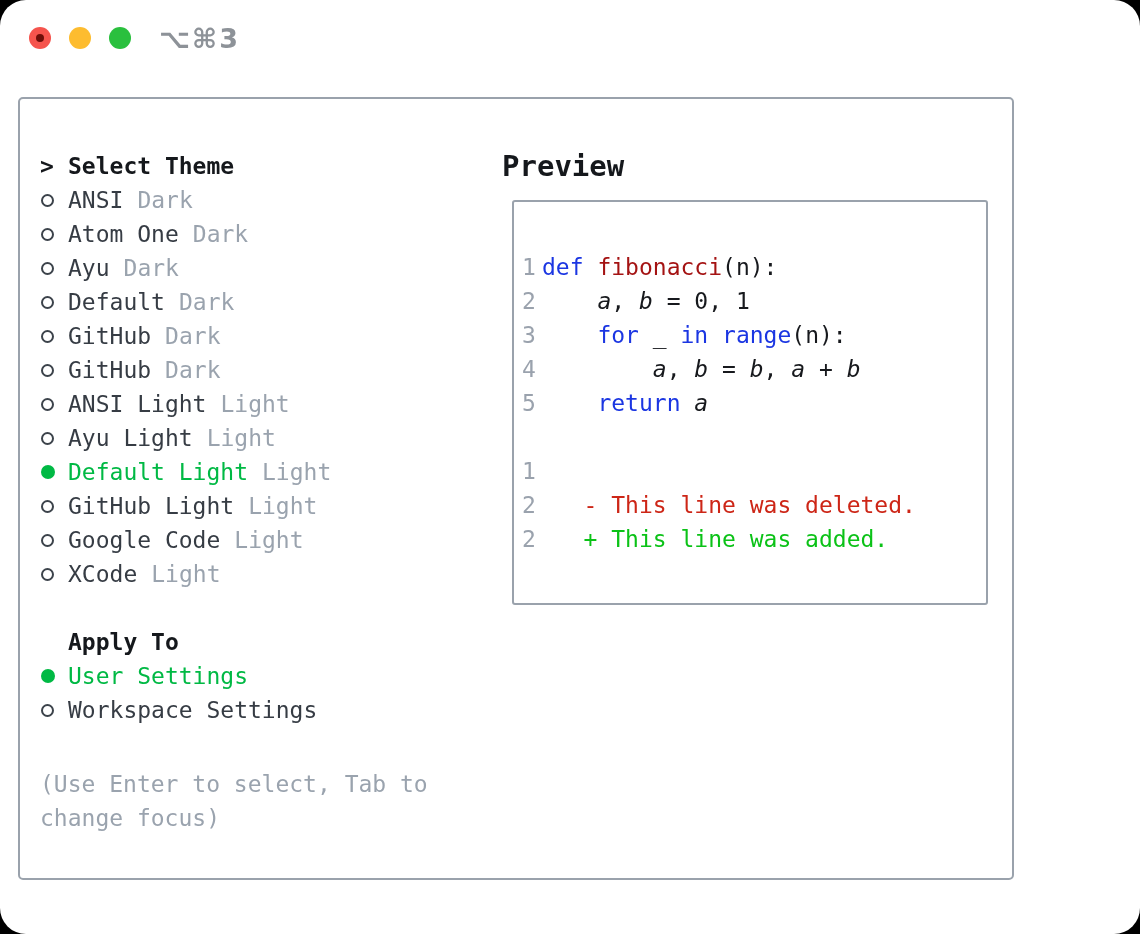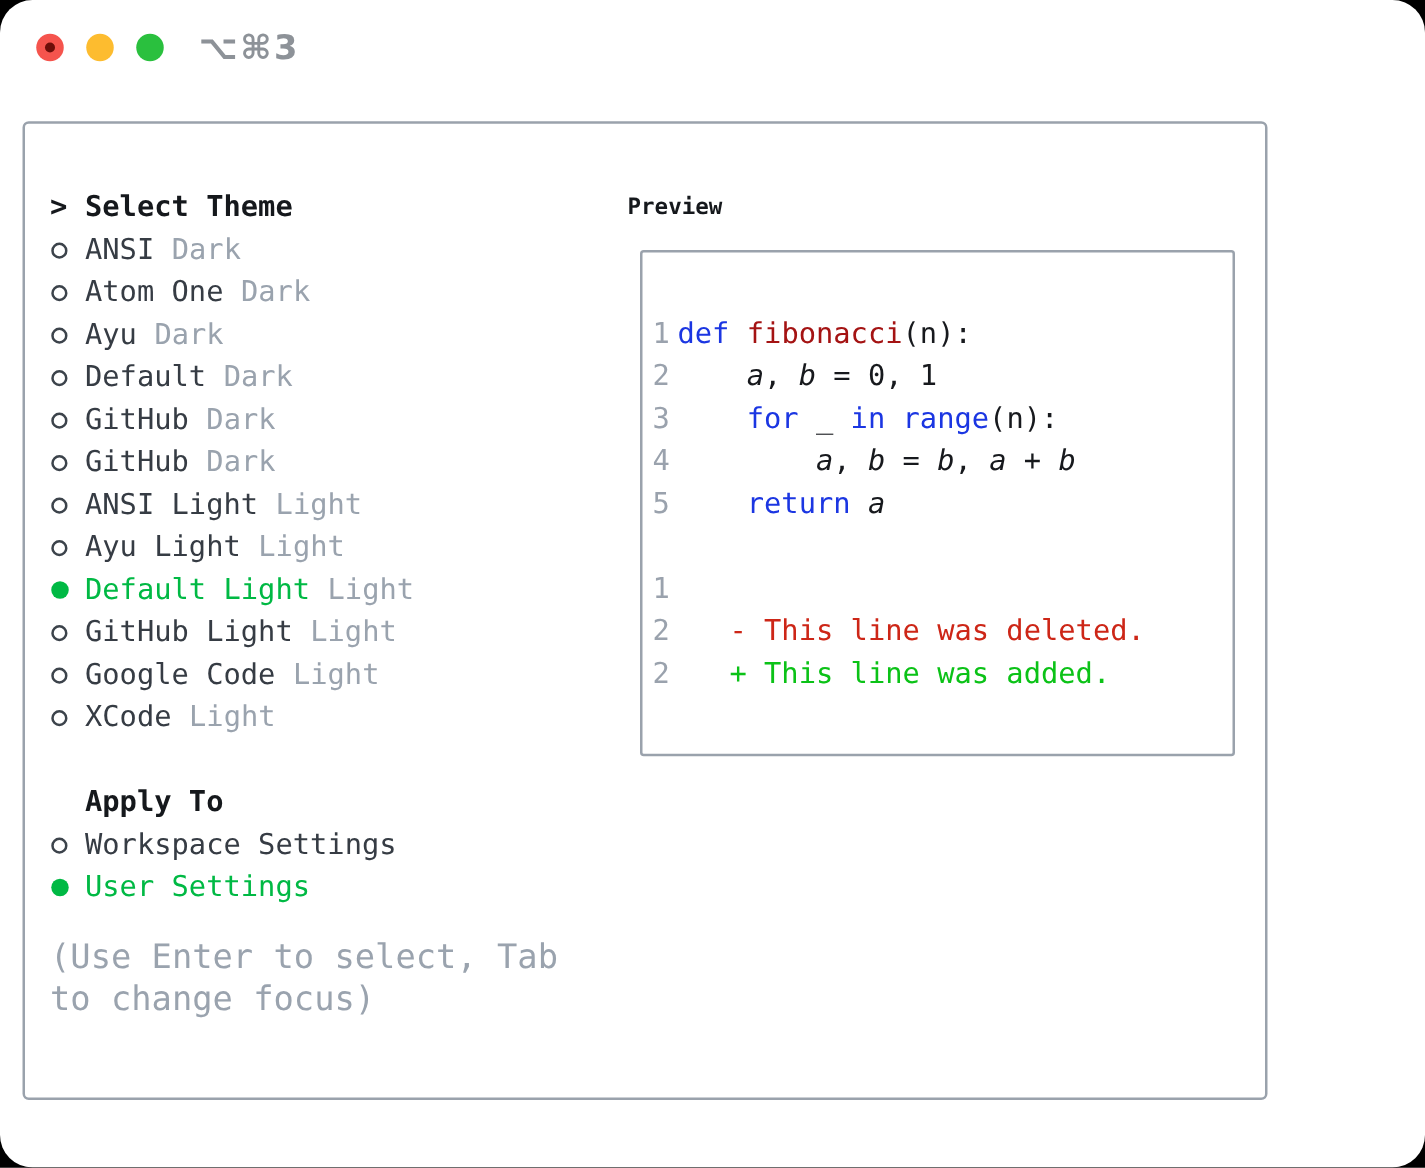--- a/index.html
+++ b/index.html
@@ -43,24 +43,24 @@
   .row{display:flex;height:34px;align-items:center;white-space:pre;}
   .mark{width:28px;flex:none;display:flex;align-items:center;}
   .focus-marker{font-weight:bold;color:#15181c;}
   .heading{font-weight:bold;color:#15181c;}
   .radio{width:13px;height:13px;border-radius:50%;border:2px solid #3c434b;box-sizing:border-box;margin-left:1px;}
   .radio.on{width:14px;height:14px;border:none;background:var(--green);margin-left:1px;}
   .item-label{color:var(--item);}
   .item-label.green{color:var(--green);}
   .variant{color:var(--muted);margin-left:14px;}
   .apply-heading{margin-top:34px;}
-  .help{margin-top:22px;width:420px;color:var(--muted);font-size:27px;line-height:34px;}
+  .help{margin-top:40px;width:420px;color:var(--muted);font-size:23px;line-height:34px;}
   
   .right-col{flex:none;}
-  .preview-heading{font-weight:bold;font-size:18px;line-height:34px;color:#15181c;height:34px;}
+  .preview-heading{font-weight:bold;font-size:29px;line-height:34px;color:#15181c;height:34px;}
   .preview-box{
     margin-top:17px;margin-left:10px;width:476px;height:405px;
     border:2px solid var(--border);border-radius:3px;box-sizing:border-box;
     padding:48px 0 0 8px;font-size:23px;background:#fff;
   }
   .pline{display:flex;height:34px;line-height:34px;white-space:pre;}
   .pnum{width:20px;flex:none;color:var(--gutter);}
   .pcontent{white-space:pre;}
   .seg-kw{color:var(--kw);}
   .seg-fn{color:var(--fn);}
@@ -109,22 +109,22 @@
             <div class="row"><span class="mark"><span class="radio"></span></span><span class="item-label">Google Code</span><span class="variant">Light</span></div>
             <div class="row"><span class="mark"><span class="radio"></span></span><span class="item-label">XCode</span><span class="variant">Light</span></div>
           </div>
 
         <div class="row apply-heading">
           <span class="mark"></span>
           <span class="heading">Apply To</span>
         </div>
 
         <div id="target-list">
+            <div class="row"><span class="mark"><span class="radio on"></span></span><span class="item-label green">User Settings</span></div>
             <div class="row"><span class="mark"><span class="radio"></span></span><span class="item-label">Workspace Settings</span></div>
-            <div class="row"><span class="mark"><span class="radio on"></span></span><span class="item-label green">User Settings</span></div>
           </div>
 
         <div class="help">(Use Enter to select, Tab to change focus)</div>
       </div>
 
       <div class="right-col">
         <div class="preview-heading">Preview</div>
         <div class="preview-box">
           <div id="preview-lines">
               <div class="pline"><span class="pnum">1</span><span class="pcontent"><span class="seg-kw">def</span><span class="seg-pl"> </span><span class="seg-fn">fibonacci</span><span class="seg-pl">(n):</span></span></div>

